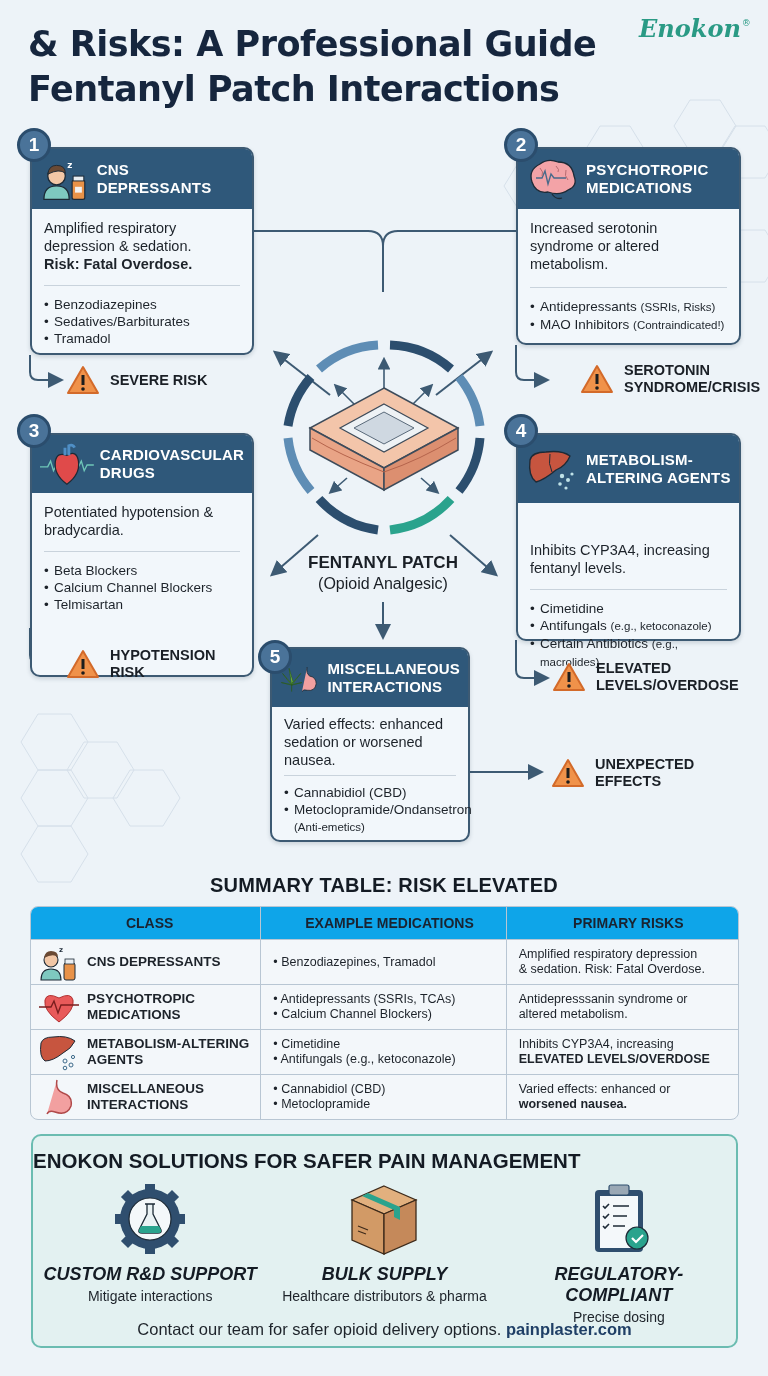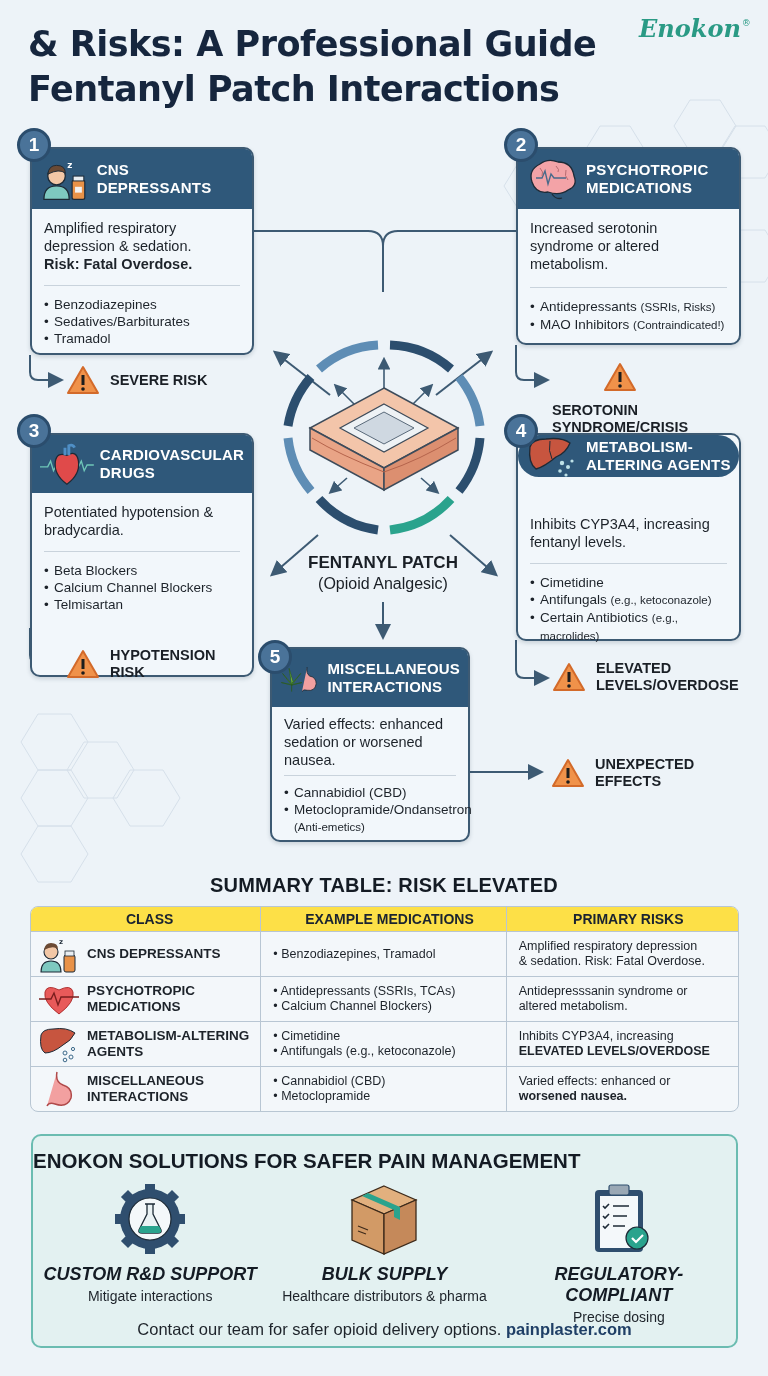--- a/index.html
+++ b/index.html
@@ -56,21 +56,21 @@
 
   .table-title {
     position: absolute; left: 0; width: 768px; top: 874px; text-align: center;
     font-weight: bold; font-size: 20px; color: #141b24; letter-spacing: 0.2px;
   }
   .sum-table {
     position: absolute; left: 30px; top: 906px; width: 709px;
     border: 1.5px solid #b8c6d3; border-radius: 8px; overflow: hidden; background: #f3f7fa;
   }
   .sum-row { display: flex; border-top: 1px solid #b8c6d3; height: 45px; }
-  .sum-row.head { border-top: none; background: #fde047; height: 24px; }
+  .sum-row.head { border-top: none; background: #0ea5e9; height: 32px; }
   .sum-row.head .cell { justify-content: center; font-weight: bold; font-size: 14px; color: #1a2330; }
   .cell { display: flex; align-items: center; font-size: 12.5px; line-height: 15px; color: #1d232a; }
   .c1 { width: 231px; border-right: 1px solid #b8c6d3; padding-left: 8px; }
   .c2 { width: 246px; border-right: 1px solid #b8c6d3; padding-left: 12px; }
   .c3 { width: 232px; padding-left: 12px; }
   .c1 .cls { font-weight: bold; font-size: 13.5px; line-height: 16px; margin-left: 8px; }
   .cell .lines { display: flex; flex-direction: column; }
   .cell .lines b { font-weight: bold; }
   .tbl-icon { width: 40px; height: 38px; flex-shrink: 0; }
 
@@ -214,21 +214,21 @@
   </div>
   <div class="card-body">
     <div class="desc" style="width:180px;">Increased serotonin syndrome or altered metabolism.</div>
     <div class="divider" style="margin-top:14px;"></div>
     <ul class="items">
       <li><span>Antidepressants</span> <small>(SSRIs, Risks)</small></li>
       <li><span>MAO Inhibitors</span> <small>(Contraindicated!)</small></li>
     </ul>
   </div>
 </div>
-<div class="risk" style="left:552px;top:362px;flex-direction:column;">
+<div class="risk" style="left:580px;top:362px;">
   <svg width="34" height="30" viewBox="0 0 34 30">
       <path d="M17,2 L32,28 H2 Z" fill="#f0924a" stroke="#d36a2a" stroke-width="2" stroke-linejoin="round"></path>
       <rect x="15.5" y="10" width="3" height="10" fill="#1d1d1d"></rect>
       <circle cx="17" cy="24" r="1.8" fill="#1d1d1d"></circle>
     </svg>
   <div class="risk-text">
       <div>SEROTONIN</div>
       <div>SYNDROME/CRISIS</div>
     </div>
 </div>
@@ -264,21 +264,21 @@
       <circle cx="17" cy="24" r="1.8" fill="#1d1d1d"></circle>
     </svg>
   <div class="risk-text">
       <div>HYPOTENSION</div>
       <div>RISK</div>
     </div>
 </div>
 
 <div class="badge" style="left:504px;top:414px;z-index:3;">4</div>
 <div class="card" style="left:516px;top:433px;width:225px;height:208px;">
-  <div class="card-head" style="height:42px;border-radius:29px;">
+  <div class="card-head" style="height:68px;">
     <svg width="54" height="46" viewBox="0 0 54 46">
       <path d="M4,14 Q6,6 20,6 Q36,4 44,10 Q40,20 30,24 Q18,34 10,36 Q2,30 4,14 Z" fill="#c7553f" stroke="#1d2a36" stroke-width="1.3"></path>
       <path d="M24,8 Q22,18 26,26" fill="none" stroke="#1d2a36" stroke-width="1"></path>
       <circle cx="36" cy="30" r="2.2" fill="#bfe2e8"></circle>
         <circle cx="42" cy="34" r="2" fill="#bfe2e8"></circle>
       <circle cx="34" cy="38" r="1.8" fill="#bfe2e8"></circle>
         <circle cx="46" cy="28" r="1.6" fill="#bfe2e8"></circle>
       <circle cx="40" cy="42" r="1.6" fill="#bfe2e8"></circle>
     </svg>
     <div>

